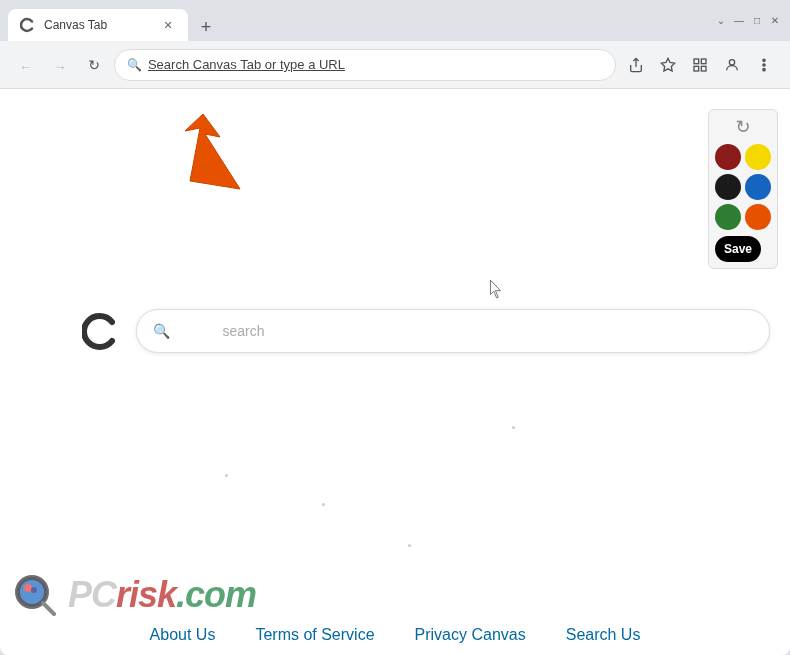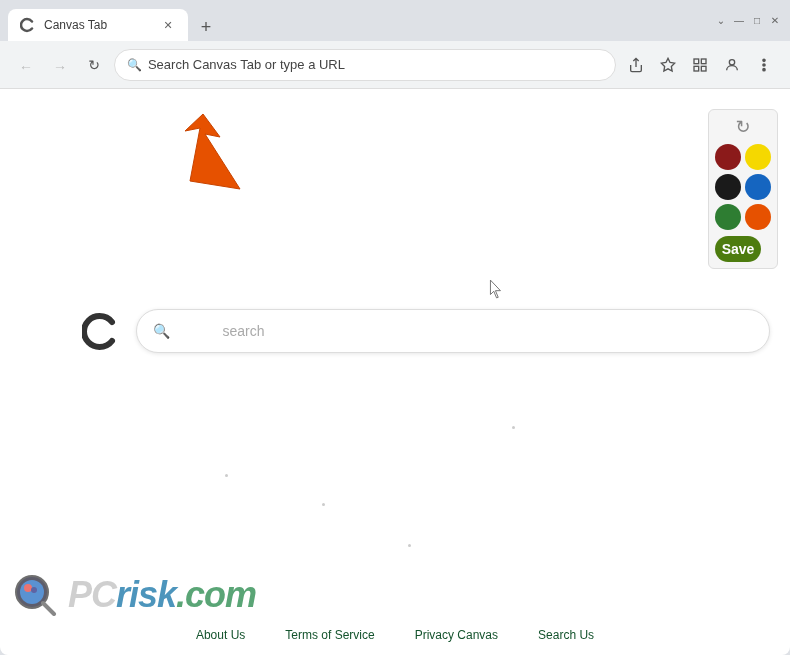--- a/index.html
+++ b/index.html
@@ -19,55 +19,55 @@
     .new-tab-btn { width: 28px; height: 28px; border-radius: 50%; display: flex; align-items: center; justify-content: center; margin-left: 4px; cursor: pointer; font-size: 18px; color: #555; background: transparent; }
     .window-controls { display: flex; align-items: center; gap: 4px; margin-left: 8px; }
     .win-btn { width: 14px; height: 14px; display: flex; align-items: center; justify-content: center; border-radius: 2px; cursor: pointer; color: #666; font-size: 10px; }
 
     
     .nav-bar { height: 48px; background: #f1f3f4; display: flex; align-items: center; padding: 0 12px; gap: 6px; border-bottom: 1px solid #ddd; }
     .nav-btn { width: 28px; height: 28px; border-radius: 50%; display: flex; align-items: center; justify-content: center; cursor: pointer; color: #555; font-size: 14px; }
     .nav-btn.disabled { color: #bbb; cursor: default; }
     .address-bar { flex: 1; height: 32px; background: #fff; border-radius: 16px; display: flex; align-items: center; padding: 0 12px; gap: 6px; border: 1px solid #ddd; }
     .address-bar-icon { color: #888; font-size: 12px; }
-    .address-text { flex: 1; font-size: 13px; color: #444; }
+    .address-text { flex: 1; font-size: 13px; color: #444; text-decoration: underline; }
     .nav-actions { display: flex; align-items: center; gap: 4px; }
     .nav-icon-btn { width: 28px; height: 28px; border-radius: 50%; display: flex; align-items: center; justify-content: center; cursor: pointer; color: #555; }
 
     
     .page-content { flex: 1; background: #fff; position: relative; overflow: hidden; }
 
     
     .arrow-annotation { position: absolute; top: 20px; left: 175px; z-index: 10; pointer-events: none; }
     .arrow-shape { width: 80px; height: 90px; }
 
     
     .color-palette { position: absolute; top: 20px; right: 12px; background: #f5f5f5; border: 1px solid #ddd; border-radius: 6px; padding: 6px; display: flex; flex-direction: column; gap: 4px; z-index: 5; }
     .refresh-btn-widget { display: flex; justify-content: center; margin-bottom: 2px; cursor: pointer; font-size: 18px; color: #888; }
     .color-row { display: flex; gap: 4px; }
     .color-circle { width: 26px; height: 26px; border-radius: 50%; cursor: pointer; }
-    .save-circle { width: 46px; height: 26px; border-radius: 13px; background: #4d7c0f; color: #fff; font-size: 14px; font-weight: bold; display: flex; align-items: center; justify-content: center; cursor: pointer; margin-top: 2px; }
+    .save-circle { width: 46px; height: 26px; border-radius: 13px; background: #000000; color: #fff; font-size: 12px; font-weight: bold; display: flex; align-items: center; justify-content: center; cursor: pointer; margin-top: 2px; }
 
     
     .canvas-search-area { position: absolute; top: 220px; left: 80px; right: 20px; display: flex; align-items: center; gap: 12px; }
     .canvas-logo { width: 44px; height: 44px; display: flex; align-items: center; justify-content: center; }
     .search-box { flex: 1; height: 44px; border: 1px solid #ddd; border-radius: 22px; display: flex; align-items: center; padding: 0 16px; gap: 8px; background: #fff; box-shadow: 0 1px 4px rgba(0,0,0,0.1); }
     .search-icon-inner { color: #888; font-size: 14px; }
     .search-placeholder { font-size: 14px; color: #aaa; margin-left: 44px; }
 
     
     .cursor { position: absolute; top: 190px; left: 488px; pointer-events: none; }
     .cursor svg { width: 16px; height: 20px; }
 
     
     .dot { position: absolute; width: 3px; height: 3px; border-radius: 50%; background: #ccc; }
 
     
     .page-footer { position: absolute; bottom: 0; left: 0; right: 0; height: 40px; display: flex; align-items: center; justify-content: center; gap: 40px; border-top: none; }
-    .footer-link { font-size: 12px; color: #14532d; text-decoration: none; cursor: pointer; }
+    .footer-link { font-size: 16px; color: #0369a1; text-decoration: none; cursor: pointer; }
 
     
     .watermark { position: absolute; bottom: 35px; left: 10px; display: flex; align-items: center; gap: 8px; opacity: 0.7; }
     .pcrisk-logo { width: 50px; height: 50px; }
     .pcrisk-text { font-size: 36px; font-weight: bold; color: #bbb; letter-spacing: -1px; }
     .pcrisk-text span { color: #e8873a; font-style: italic; }
   </style>
 </head>
 <body>
 
@@ -205,18 +205,18 @@
     <div class="watermark">
 
       <svg class="pcrisk-logo" width="50" height="50" viewBox="0 0 50 50">
         <circle cx="22" cy="22" r="16" fill="#1a1a2e" stroke="#333" stroke-width="2"></circle>
         <circle cx="22" cy="22" r="12" fill="#1565c0"></circle>
         <circle cx="18" cy="18" r="4" fill="#e53935"></circle>
         <circle cx="24" cy="20" r="3" fill="#1a237e"></circle>
         <line x1="33" y1="33" x2="44" y2="44" stroke="#555" stroke-width="4" stroke-linecap="round"></line>
       </svg>
       <div class="pcrisk-text">
-        <span style="color:#bbb;">PC</span><span style="color:#0369a1;">risk</span><span style="color:#15803d;">.com</span>
+        <span style="color:#bbb;">PC</span><span style="color:#b91c1c;">risk</span><span style="color:#15803d;">.com</span>
       </div>
     </div>
 
   </div>
 </div>
 
 </body></html>

